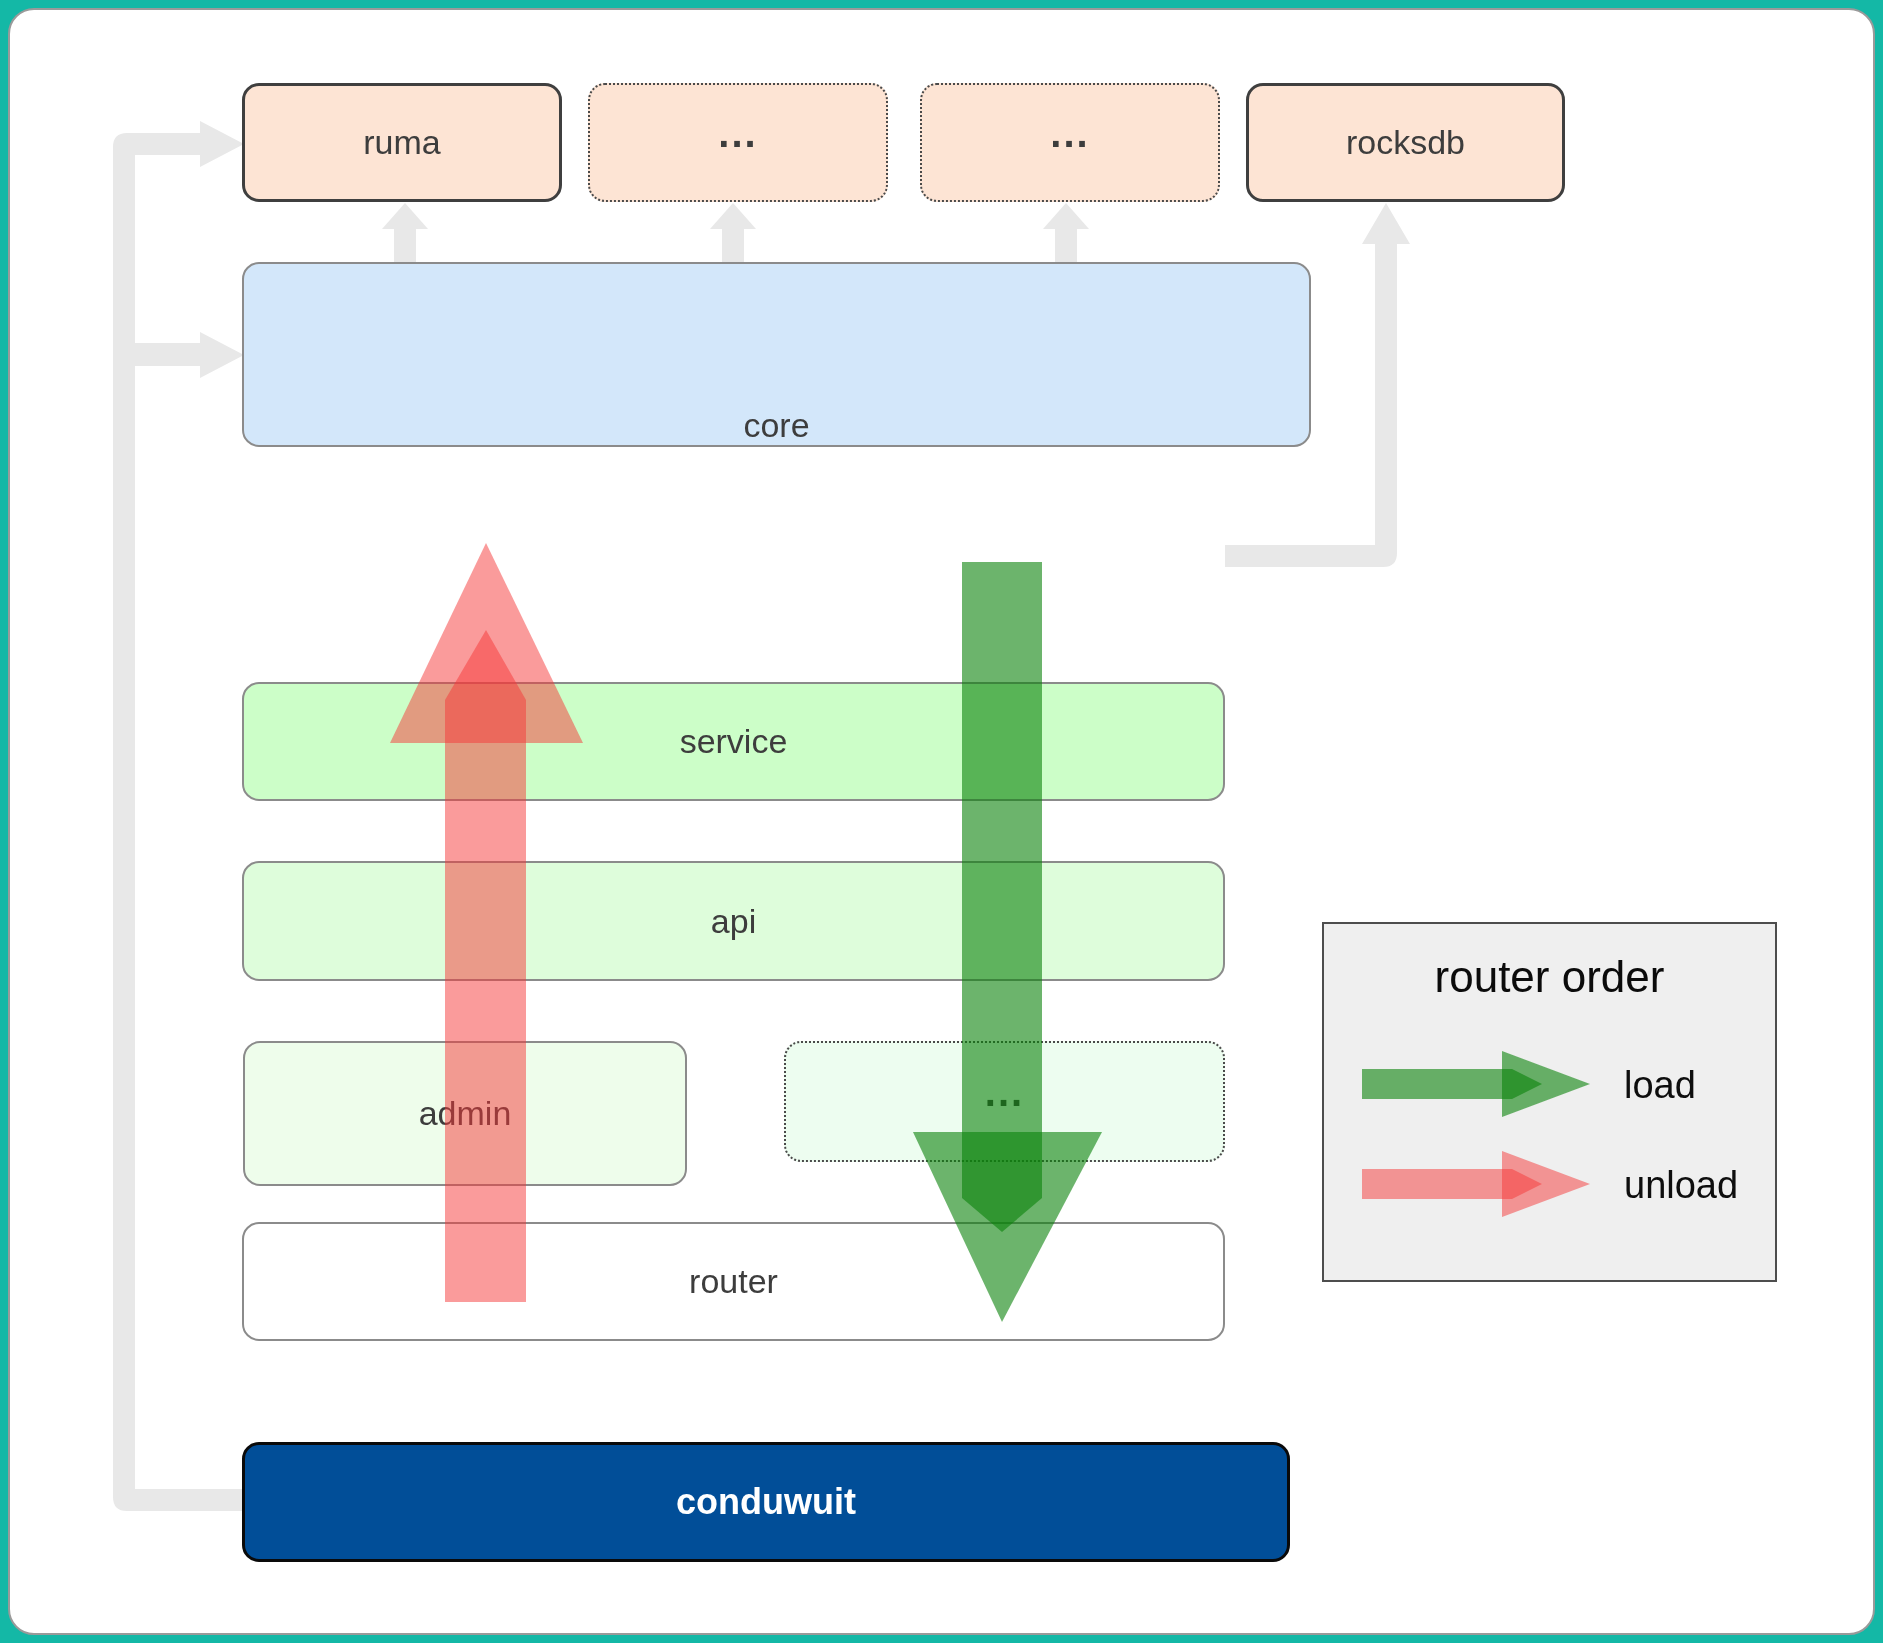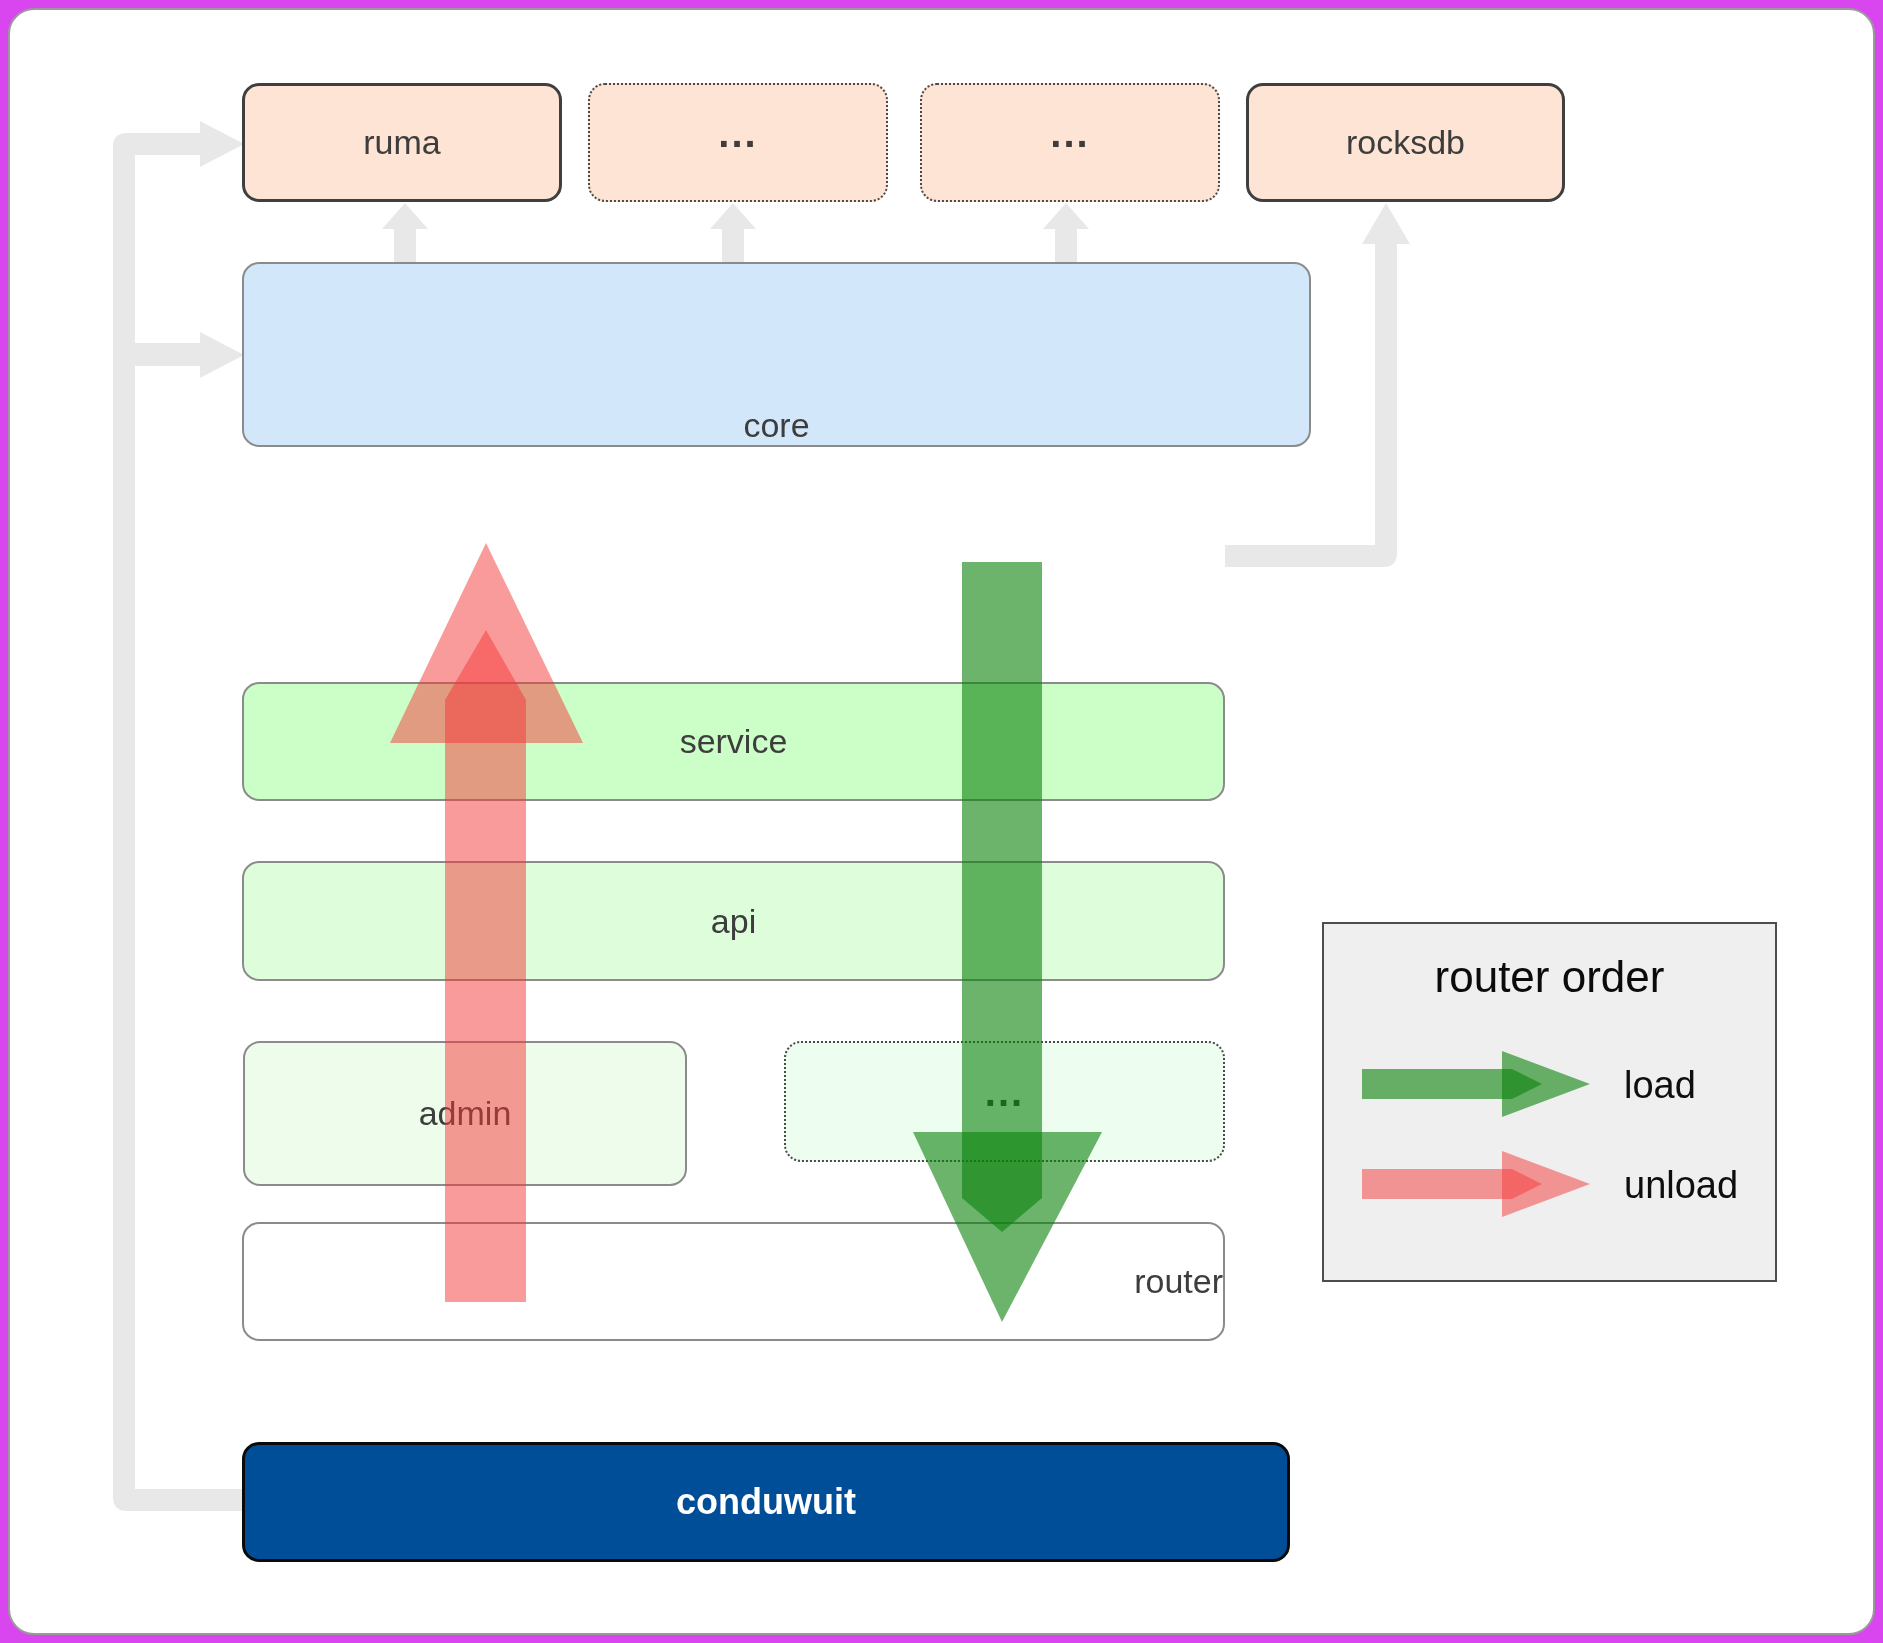--- a/index.html
+++ b/index.html
@@ -1,17 +1,17 @@
 <!DOCTYPE html>
 <html><head>
 <meta charset="utf-8">
 <style>
   html,body{margin:0;padding:0;background:#fff;}
   #stage{
-    position:relative;width:1883px;height:1643px;background:#d946ef;
+    position:relative;width:1883px;height:1643px;background:#14b8a6;
     font-family:"Liberation Sans","DejaVu Sans",sans-serif;overflow:hidden;
   }
   .frame{
     position:absolute;left:8px;top:8px;width:1863px;height:1623px;
     border:2px solid #9a9a9a;border-radius:26px;background:#ffffff;
   }
   svg.layer{position:absolute;left:0;top:0;width:1883px;height:1643px;pointer-events:none;}
   #connectors{z-index:1;}
   #flow{z-index:3;}
   .box{
@@ -22,21 +22,21 @@
   .peach{background:#FDE4D4;}
   .solid-dark{border:3px solid #3f3f3f;}
   .dotted{border:2px dotted #4a4a4a;}
   .gray-border{border:2px solid #8b8b8b;}
   .core{background:#D3E7FA;}
   .database{background:#A7FE9A;}
   .service{background:#CCFEC8;}
   .api{background:#DEFDDB;}
   .admin{background:#EEFDEB;}
   .dots-admin{background:#EDFDF0;}
-  .router{background:#ffffff;justify-content:flex-end;}
+  .router{background:#ffffff;}
   .conduwuit{background:#014E98;border:3px solid #0a0a0a;color:#ffffff;font-weight:bold;font-size:36px;}
   .dots-label{font-weight:bold;font-size:40px;letter-spacing:2px;transform:translateY(-9px);}
   .legend{
     position:absolute;left:1322px;top:922px;width:455px;height:360px;
     background:#EFEFEF;border:2px solid #4d4d4d;box-sizing:border-box;z-index:2;
   }
   .legend-title{
     position:absolute;left:0;top:28px;width:100%;text-align:center;
     font-size:44px;color:#0b0b0b;
   }

